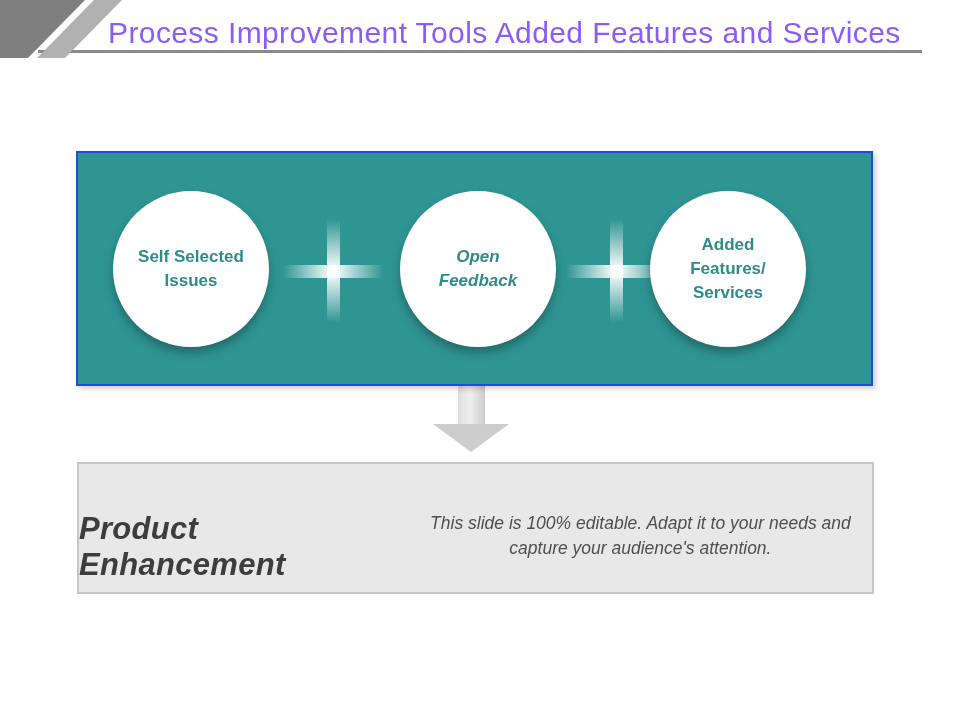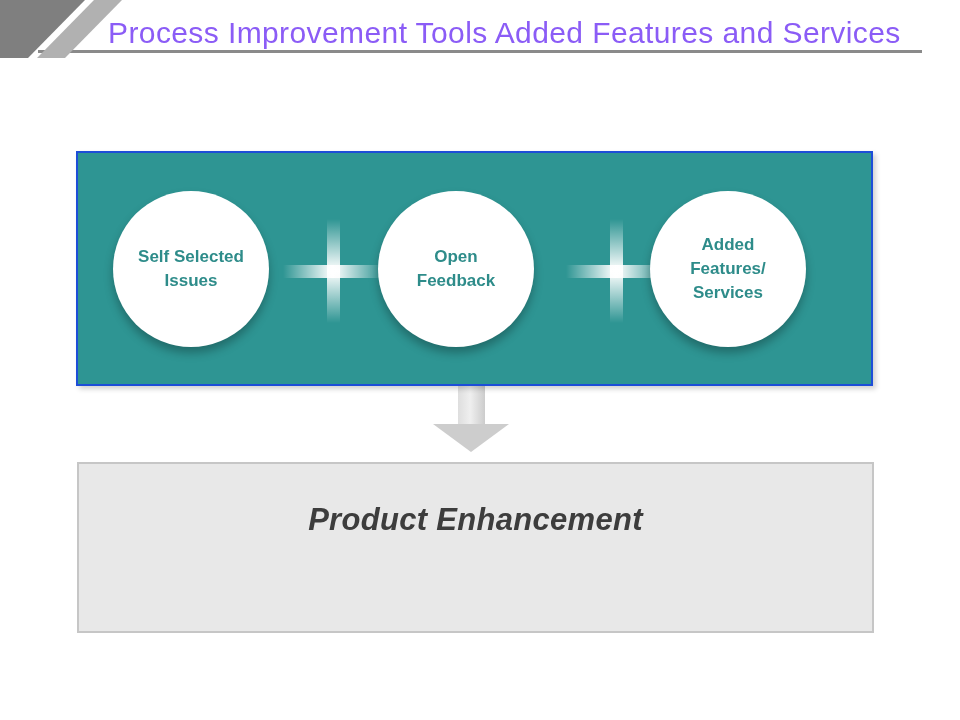--- a/index.html
+++ b/index.html
@@ -67,21 +67,21 @@
     text-align: center;
   }
   .circle-label {
     width: 112px;
     font-weight: bold;
     font-size: 17px;
     line-height: 1.42;
     color: #2e8c8a;
   }
   .circle-1 { left: 35px; }
-  .circle-2 { left: 300px; }
+  .circle-2 { left: 322px; font-style: italic; }
   .circle-3 { left: 572px; }
 
   .plus {
     position: absolute;
     width: 100px;
     height: 104px;
     top: 66px;
   }
   .plus-1 { left: 205px; }
   .plus-2 { left: 488px; }
@@ -117,25 +117,24 @@
     border-right: 38px solid transparent;
     border-top: 28px solid #cdcdcd;
   }
 
   
   .result-box {
     position: absolute;
     left: 77px;
     top: 462px;
     width: 797px;
-    height: 171px;
+    height: 132px;
     background: #e8e8e8;
     border: 2px solid #c6c6c6;
     display: flex;
-    flex-direction: column;
     align-items: center;
     z-index: 2;
   }
   .result-heading {
     margin-top: 38px;
     font-size: 31px;
     font-weight: bold;
     font-style: italic;
     color: #3d3d3d;
     letter-spacing: 0.3px;
@@ -189,15 +188,16 @@
 
   </div>
 
   <div class="down-arrow">
     <div class="arrow-stem"></div>
     <div class="arrow-head"></div>
   </div>
 
   <div class="result-box">
     <div class="result-heading">Product Enhancement</div>
+    <div class="result-description">This slide is 100% editable. Adapt it to your needs and capture your audience's attention.</div>
   </div>
 
 </div>
 
 </body></html>

